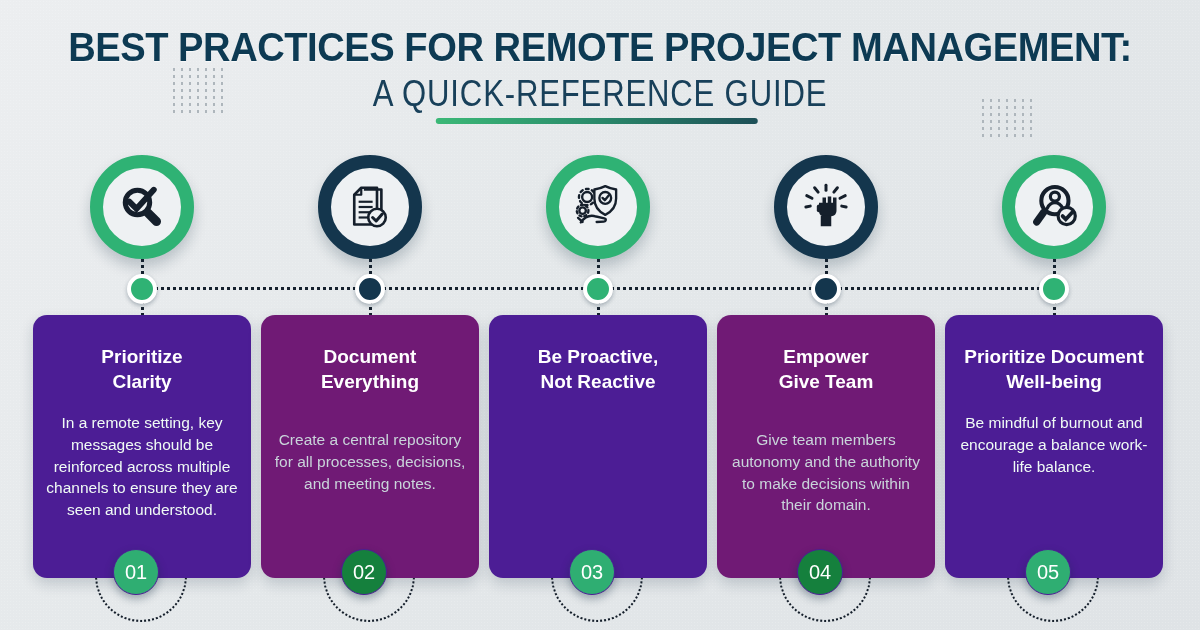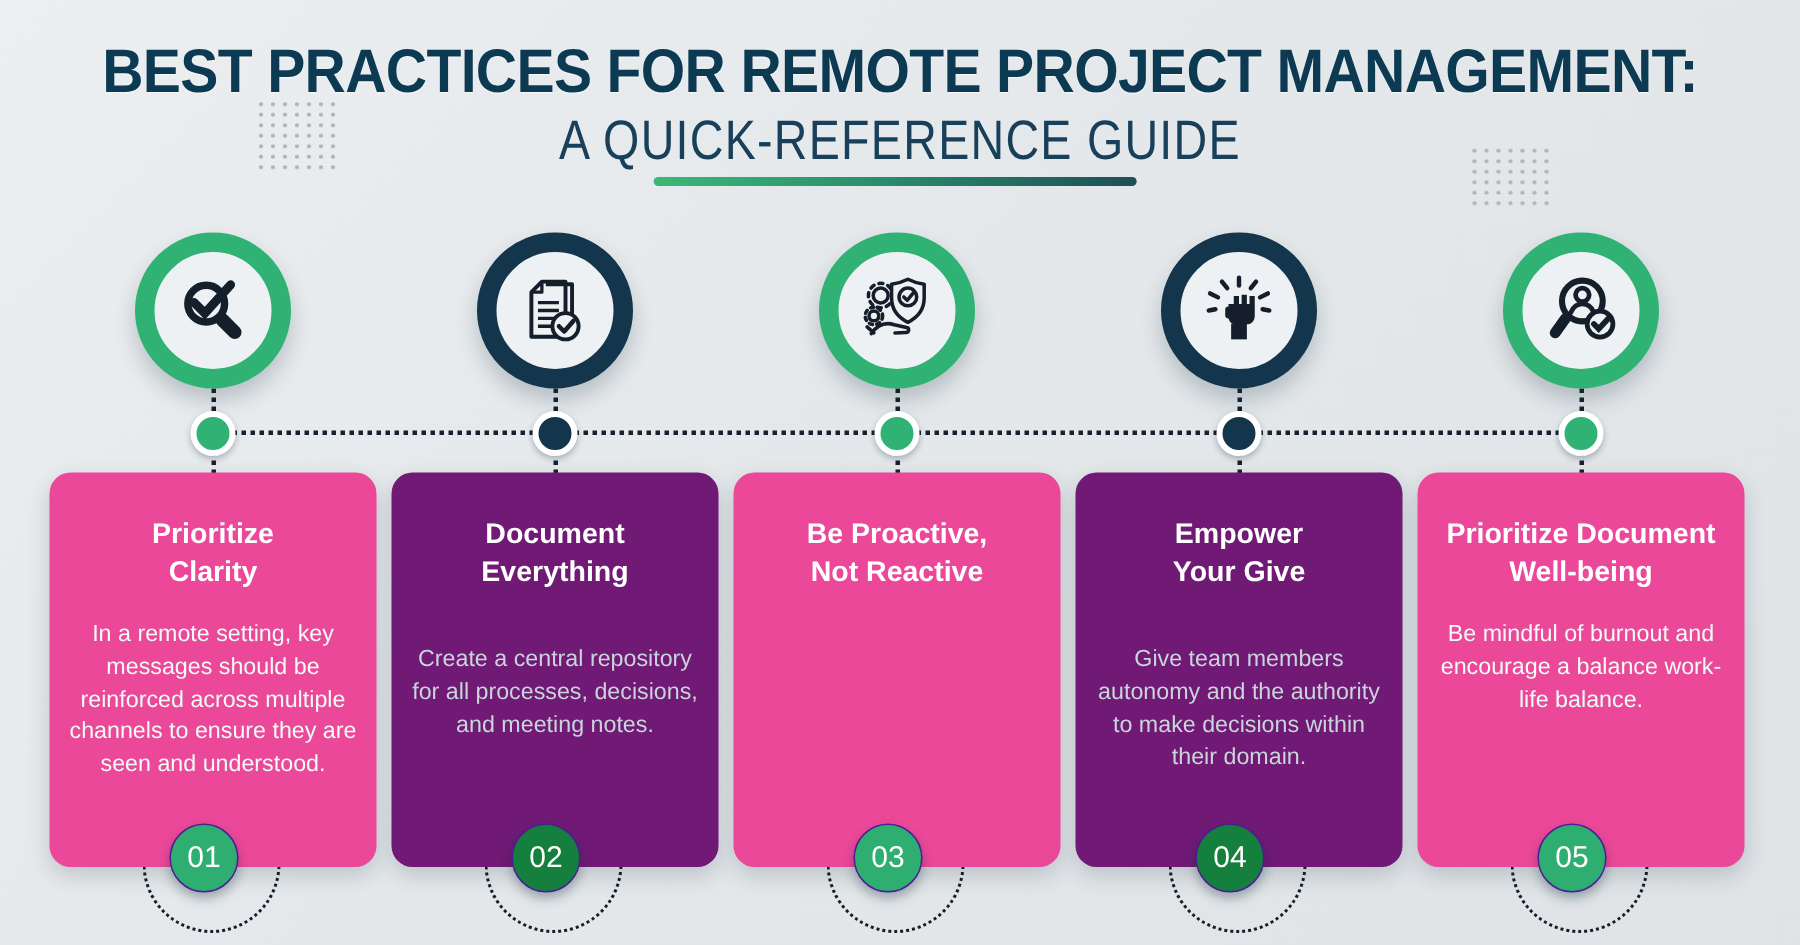--- a/index.html
+++ b/index.html
@@ -62,21 +62,21 @@
     box-shadow:0 2px 4px rgba(15,40,60,.3);
   }
   .green .t-dot{background:#2fb274;}
   .navy  .t-dot{background:#14364d;}
   
   .card{
     position:absolute;left:0;top:160px;width:218px;height:263px;
     border-radius:14px;box-sizing:border-box;padding:30px 10px 0;
     text-align:center;box-shadow:0 6px 14px rgba(15,40,60,.18);
   }
-  .green .card{background:#ec4899;}
+  .green .card{background:#4c1d95;}
   .navy  .card{background:#701a75;}
   .card-title{
     color:#ffffff;font-weight:bold;font-size:19px;line-height:1.3;
     margin-bottom:18px;
   }
   .card-body{font-size:15.5px;line-height:1.4;}
   .green .card-body{color:#f0fbf5;}
   .navy  .card-body{color:#c9d4da;margin-top:35px;}
   
   .arc-clip{
@@ -214,21 +214,21 @@
             <line x1="48" y1="22" x2="54" y2="19"></line>
             <line x1="14" y1="31" x2="9" y2="32"></line>
             <line x1="50" y1="31" x2="55" y2="32"></line>
           </g>
         </svg>
       </span>
     </div>
     <div class="t-dot"></div>
     <div class="card">
       <div class="card-title">
-        <span>Empower</span><br><span>Your Give</span>
+        <span>Empower</span><br><span>Give Team</span>
       </div>
       <div class="card-body">Give team members autonomy and the authority to make decisions within their domain.</div>
     </div>
     <div class="arc-clip">
         <div class="arc"></div>
       </div>
     <div class="badge">04</div>
   </div>
 
   <div class="col green">

